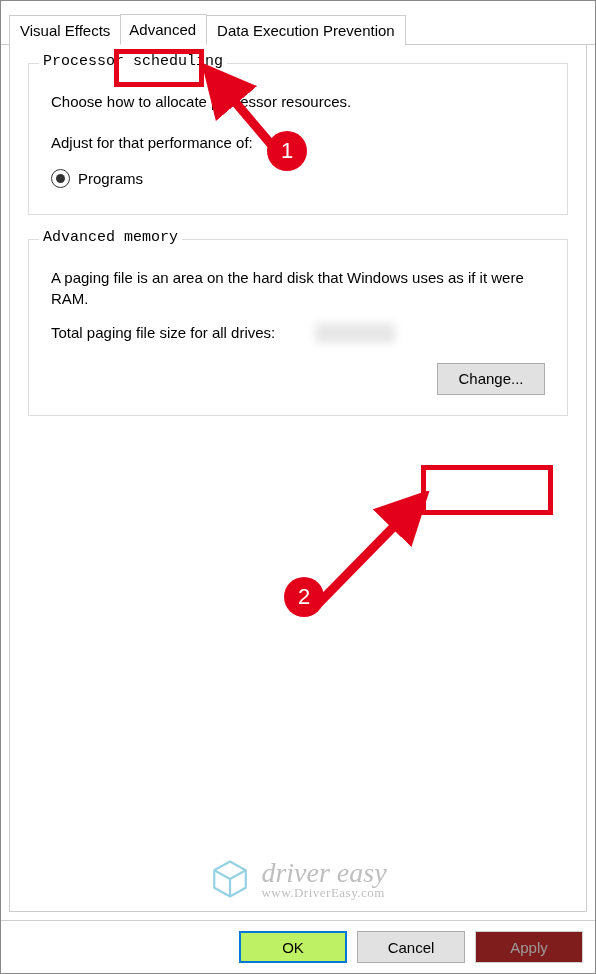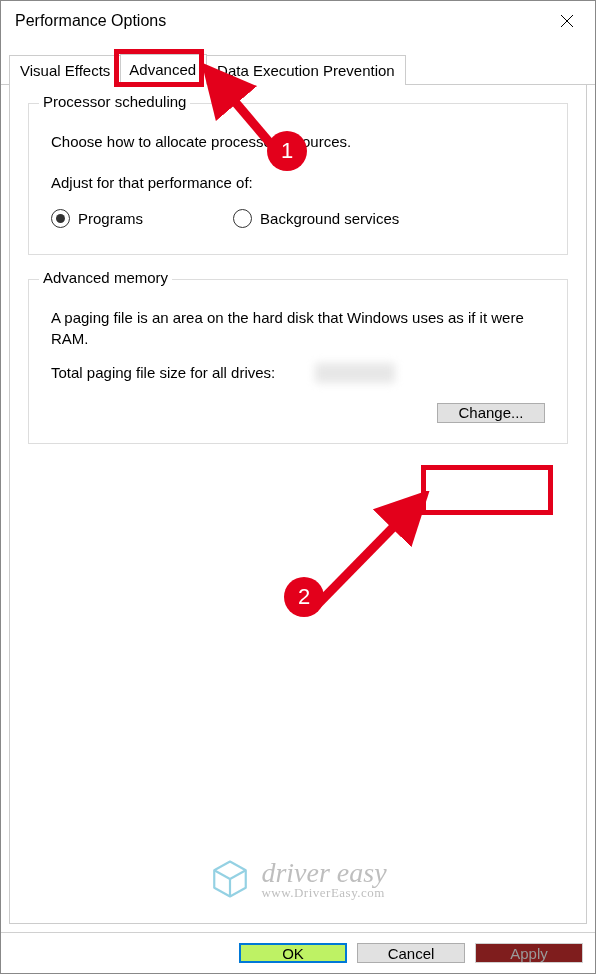--- a/index.html
+++ b/index.html
@@ -83,20 +83,21 @@
     padding: 20px 22px 20px 22px;
     margin-bottom: 24px;
   }
   .group-label {
     position: absolute;
     top: -11px;
     left: 10px;
     background: #fff;
     padding: 0 4px;
     font-size: 15px;
+    font-family: Liberation Mono, monospace;
   }
   .group-text {
     margin: 8px 0 22px 0;
     line-height: 1.35;
   }
   .group-sub {
     margin: 0 0 18px 0;
   }
   .radio-row {
     display: flex;
@@ -138,21 +139,21 @@
     filter: blur(4px);
     border-radius: 3px;
   }
   .btn-row {
     display: flex;
     justify-content: flex-end;
     padding-top: 12px;
   }
   .btn {
     min-width: 108px;
-    height: 20px;
+    height: 32px;
     border: 1px solid #adadad;
     background: #e1e1e1;
     font-size: 15px;
     display: flex;
     align-items: center;
     justify-content: center;
     cursor: pointer;
     padding: 0 14px;
   }
   .btn.default {
@@ -228,50 +229,37 @@
     width: 42px; height: 42px;
     color: #2aa3c7;
     opacity: 0.9;
   }
 </style>
 </head>
 <body>
 
 <div class="window">
 
-  <div class="titlebar">
-    <div class="title">Performance Options</div>
-    <div class="close-btn">
-      <svg viewBox="0 0 14 14">
-        <line x1="1" y1="1" x2="13" y2="13"></line>
-        <line x1="13" y1="1" x2="1" y2="13"></line>
-      </svg>
-    </div>
-  </div>
 
   <div class="tabs">
     <div class="tab">Visual Effects</div>
     <div class="tab selected">Advanced</div>
     <div class="tab">Data Execution Prevention</div>
   </div>
 
   <div class="tab-content">
 
     <div class="group">
       <div class="group-label">Processor scheduling</div>
       <div class="group-text">Choose how to allocate processor resources.</div>
       <div class="group-sub">Adjust for that performance of:</div>
       <div class="radio-row">
         <div class="radio-item">
           <span class="radio checked"></span>
           <span>Programs</span>
-        </div>
-        <div class="radio-item">
-          <span class="radio"></span>
-          <span>Background services</span>
         </div>
       </div>
     </div>
 
     <div class="group">
       <div class="group-label">Advanced memory</div>
       <div class="group-text" style="margin-bottom:14px">A paging file is an area on the hard disk that Windows uses as if it were RAM.</div>
       <div class="vm-line">
         <span class="lab">Total paging file size for all drives:</span>
         <span class="vm-blur"></span>

